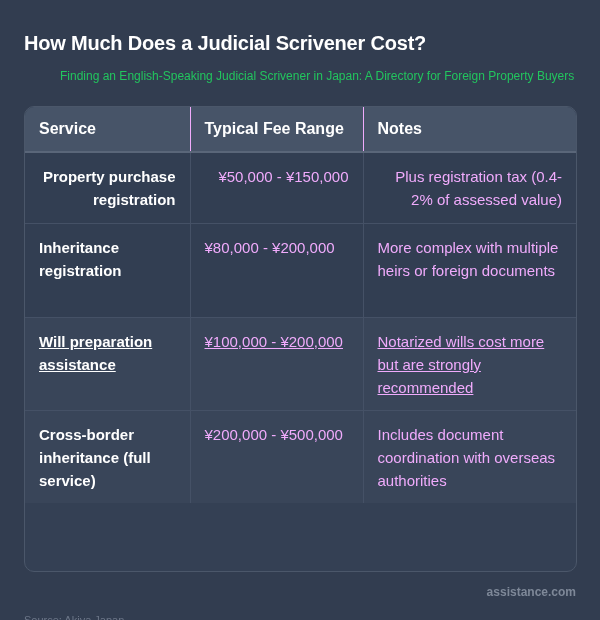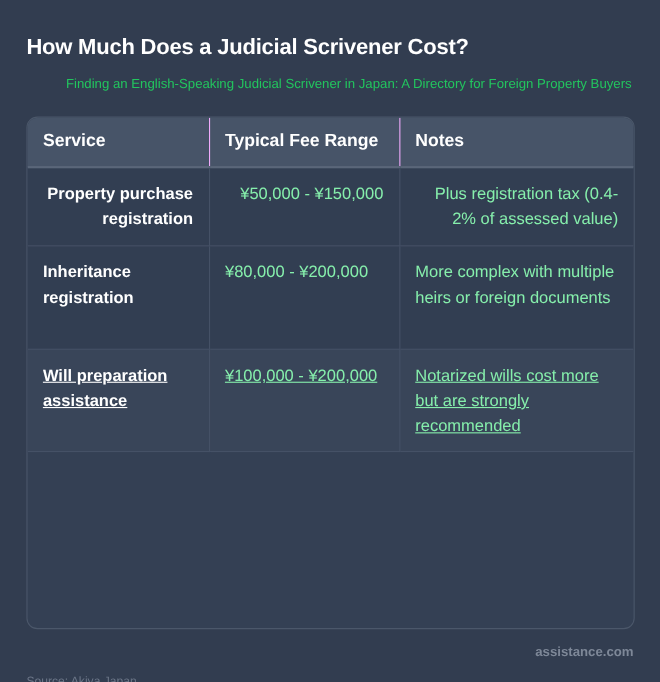--- a/index.html
+++ b/index.html
@@ -41,21 +41,21 @@
     border-bottom: 2px solid #5a6679;
     border-right: 1px solid #f0abfc;
   }
   th:last-child, td:last-child { border-right: none; }
   td {
     vertical-align: top;
     font-size: 15px; line-height: 23px;
     padding: 12px 14px 0 14px;
     border-right: 1px solid #455166;
     border-bottom: 1px solid #455166;
-    color: #86efac;
+    color: #f0abfc;
   }
   td.service { color: #ffffff; font-weight: bold; }
   tr.odd td { background: #323e52; }
   tr.even td { background: #394559; }
   tr.r1 td { height: 58px; text-align: right; }
   tr.r2 td { height: 81px; }
   tr.r3 td { height: 80px; text-decoration: underline; }
   tr.r4 td { height: 58px; }
   tr.r5 td { height: 80px; border-bottom: none; }
   .source {
@@ -96,18 +96,23 @@
       <tr class="odd r2">
         <td class="service">Inheritance registration</td>
         <td>¥80,000 - ¥200,000</td>
         <td>More complex with multiple heirs or foreign documents</td>
       </tr>
       <tr class="even r3">
         <td class="service">Will preparation assistance</td>
         <td>¥100,000 - ¥200,000</td>
         <td>Notarized wills cost more but are strongly recommended</td>
       </tr>
+      <tr class="even r5">
+        <td class="service">Cross-border inheritance (full service)</td>
+        <td>¥200,000 - ¥500,000</td>
+        <td>Includes document coordination with overseas authorities</td>
+      </tr>
     </tbody>
   </table>
 </div>
 
 <div class="source">Source: Akiya Japan</div>
 <div class="site">assistance.com</div>
 
 </body></html>

